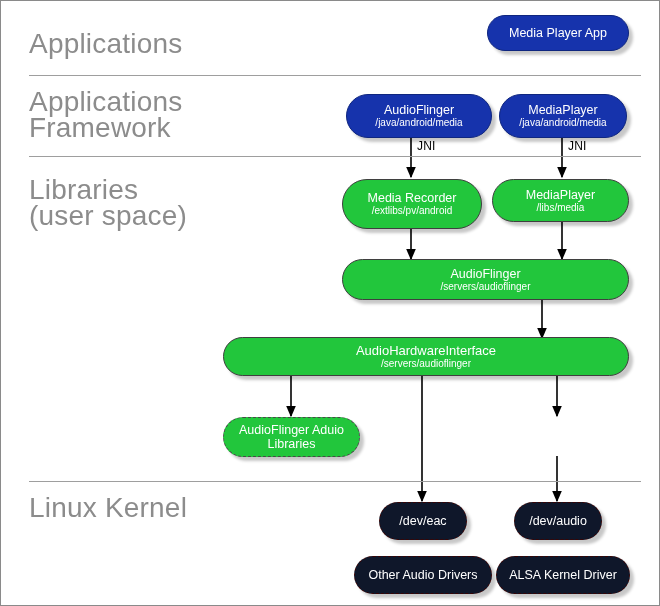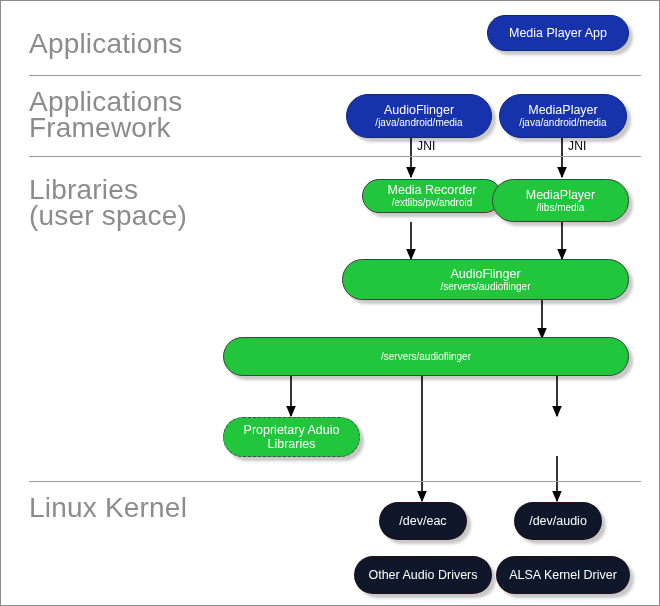--- a/index.html
+++ b/index.html
@@ -151,41 +151,42 @@
   <div class="node blue" style="left:345px; top:93px; width:146px; height:44px;">
     <span class="title">AudioFlinger</span>
     <span class="sub">/java/android/media</span>
   </div>
 
   <div class="node blue" style="left:498px; top:93px; width:128px; height:44px;">
     <span class="title">MediaPlayer</span>
     <span class="sub">/java/android/media</span>
   </div>
 
-  <div class="node green" style="left:361px; top:178px; width:140px; height:34px;">
+  <div class="node green" style="left:341px; top:178px; width:140px; height:50px;">
     <span class="title">Media Recorder</span>
     <span class="sub">/extlibs/pv/android</span>
   </div>
 
   <div class="node green" style="left:491px; top:178px; width:137px; height:43px;">
     <span class="title">MediaPlayer</span>
     <span class="sub">/libs/media</span>
   </div>
 
   <div class="node green" style="left:341px; top:258px; width:287px; height:41px;">
     <span class="title">AudioFlinger</span>
     <span class="sub">/servers/audioflinger</span>
   </div>
 
   <div class="node green lg" style="left:222px; top:336px; width:406px; height:39px;">
+    <span class="title">AudioHardwareInterface</span>
     <span class="sub">/servers/audioflinger</span>
   </div>
 
   <div class="node green-dashed" style="left:222px; top:416px; width:137px; height:40px;">
-    <span class="title wrap">Proprietary Aduio Libraries</span>
+    <span class="title wrap">AudioFlinger Aduio Libraries</span>
   </div>
 
 
   <div class="node red-dashed" style="left:378px; top:501px; width:88px; height:38px;">
     <span class="title">/dev/eac</span>
   </div>
 
   <div class="node red-dashed" style="left:513px; top:501px; width:88px; height:38px;">
     <span class="title">/dev/audio</span>
   </div>

